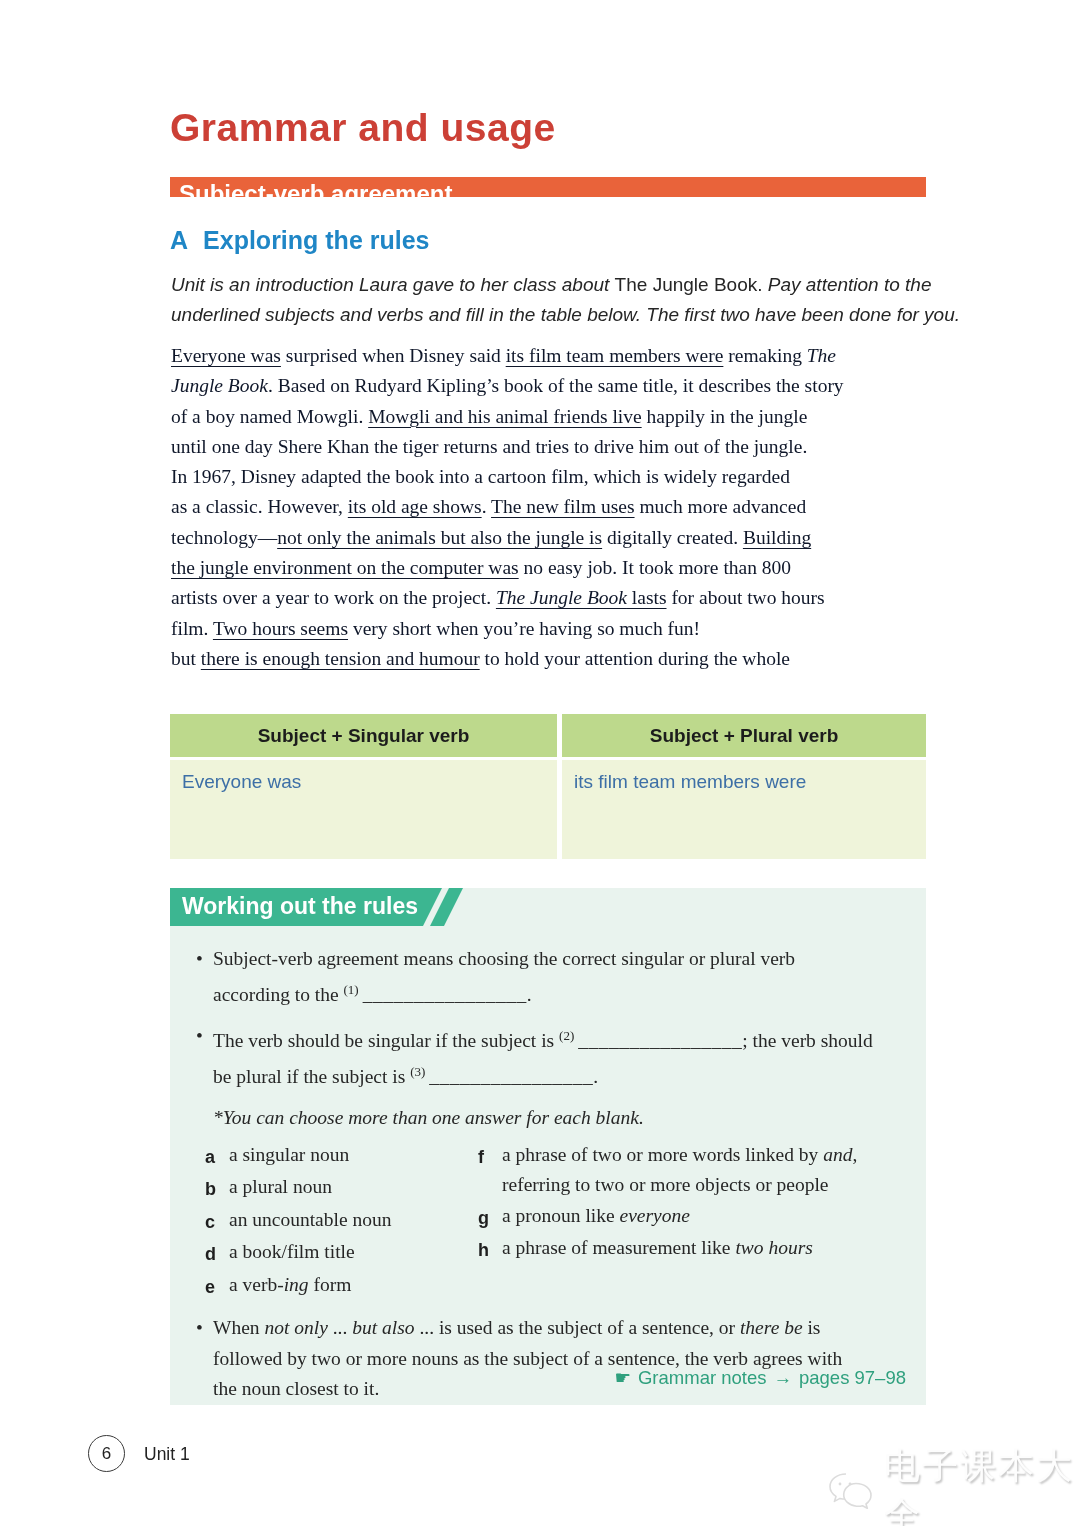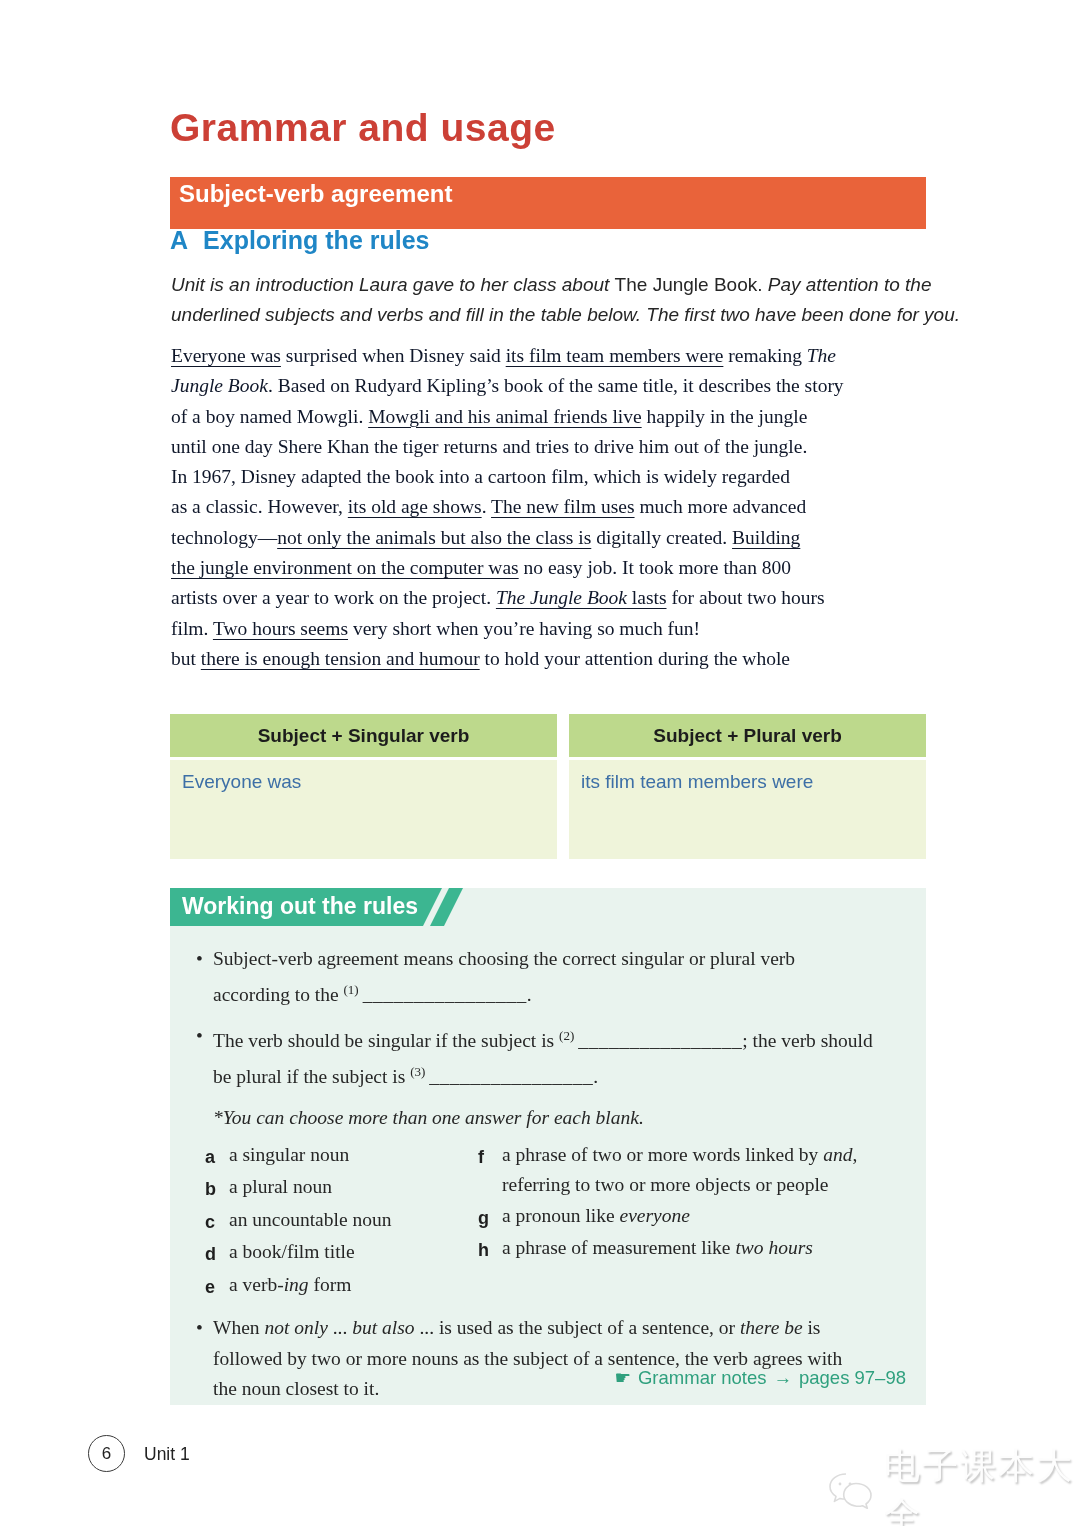--- a/index.html
+++ b/index.html
@@ -9,41 +9,41 @@
   }
   html,body{margin:0;padding:0;}
   body{width:1080px;height:1526px;background:#ffffff;position:relative;
        font-family:"Liberation Serif",serif;color:var(--text-dark);overflow:hidden;}
   .page{position:absolute;inset:0;}
 
   .title{position:absolute;left:170px;top:106px;margin:0;
          font-family:"Liberation Sans",sans-serif;font-weight:bold;font-size:39px;
          color:var(--title-red);letter-spacing:.5px;}
 
-  .banner{position:absolute;left:170px;top:177px;width:756px;height:52px;background:var(--banner-orange);}
+  .banner{position:absolute;left:170px;top:177px;width:756px;height:20px;background:var(--banner-orange);}
   .banner .banner-label{display:block;padding-left:9px;line-height:34px;
          font-family:"Liberation Sans",sans-serif;font-weight:bold;font-size:24px;color:#fff;}
 
   .subsection{position:absolute;left:170px;top:226px;
          font-family:"Liberation Sans",sans-serif;font-weight:bold;font-size:25px;color:var(--heading-blue);}
   .sub-letter{margin-right:15px;}
 
   .tline{white-space:nowrap;}
   .it{font-style:italic;}
   .ul{text-decoration:underline;text-underline-offset:3.5px;text-decoration-thickness:1.2px;}
   .sup{font-size:13px;vertical-align:7px;}
   .blank{margin-left:4px;letter-spacing:.5px;}
 
   .intro{position:absolute;left:171px;top:270px;
          font-family:"Liberation Sans",sans-serif;font-size:19px;line-height:29.5px;color:#262626;}
 
   .passage{position:absolute;left:171px;top:341px;font-size:19.5px;line-height:30.3px;color:#0f172a;}
 
   .svtable{position:absolute;left:170px;top:714px;width:756px;display:grid;
-           grid-template-columns:51.2% 1fr;column-gap:12px;}
+           grid-template-columns:51.2% 1fr;column-gap:5px;}
   .sv-th{height:43px;background:var(--table-header-green);display:flex;align-items:center;justify-content:center;
          font-family:"Liberation Sans",sans-serif;font-weight:bold;font-size:19px;color:#1c1c1c;}
   .sv-td{height:99px;background:var(--table-body-green);margin-top:3px;box-sizing:border-box;
          padding:11px 0 0 12px;font-family:"Liberation Sans",sans-serif;font-size:19px;color:var(--answer-blue);}
 
   .rules-box{position:absolute;left:170px;top:888px;width:756px;height:517px;background:var(--box-green);}
   .rules-tag{position:absolute;left:0;top:0;width:310px;height:38px;}
   .rules-tag::before{content:"";position:absolute;inset:0;background:var(--tag-green);
          clip-path:polygon(0 0,272px 0,253px 100%,0 100%);}
   .rules-tag::after{content:"";position:absolute;inset:0;background:var(--tag-green);
@@ -102,21 +102,21 @@
       <div class="tline"><span class="it">underlined subjects and verbs and fill in the table below. The first two have been done for you.</span></div>
     </div>
 
   <div class="passage">
       <div class="tline"><span class="ul">Everyone was</span><span> surprised when Disney said </span><span class="ul">its film team members were</span><span> remaking </span><span class="it">The</span></div>
       <div class="tline"><span class="it">Jungle Book</span><span>. Based on Rudyard Kipling’s book of the same title, it describes the story</span></div>
       <div class="tline"><span>of a boy named Mowgli. </span><span class="ul">Mowgli and his animal friends live</span><span> happily in the jungle</span></div>
       <div class="tline"><span>until one day Shere Khan the tiger returns and tries to drive him out of the jungle.</span></div>
       <div class="tline"><span>In 1967, Disney adapted the book into a cartoon film, which is widely regarded</span></div>
       <div class="tline"><span>as a classic. However, </span><span class="ul">its old age shows</span><span>. </span><span class="ul">The new film uses</span><span> much more advanced</span></div>
-      <div class="tline"><span>technology—</span><span class="ul">not only the animals but also the class is</span><span> digitally created. </span><span class="ul">Building</span></div>
+      <div class="tline"><span>technology—</span><span class="ul">not only the animals but also the jungle is</span><span> digitally created. </span><span class="ul">Building</span></div>
       <div class="tline"><span class="ul">the jungle environment on the computer was</span><span> no easy job. It took more than 800</span></div>
       <div class="tline"><span>artists over a year to work on the project. </span><span class="it ul">The Jungle Book</span><span class="ul"> lasts</span><span> for about two hours</span></div>
       <div class="tline"><span>film. </span><span class="ul">Two hours seems</span><span> very short when you’re having so much fun!</span></div>
       <div class="tline"><span>but </span><span class="ul">there is enough tension and humour</span><span> to hold your attention during the whole</span></div>
     </div>
 
   <div class="svtable">
     <div class="sv-col">
       <div class="sv-th">Subject + Singular verb</div>
       <div class="sv-td">Everyone was</div>

